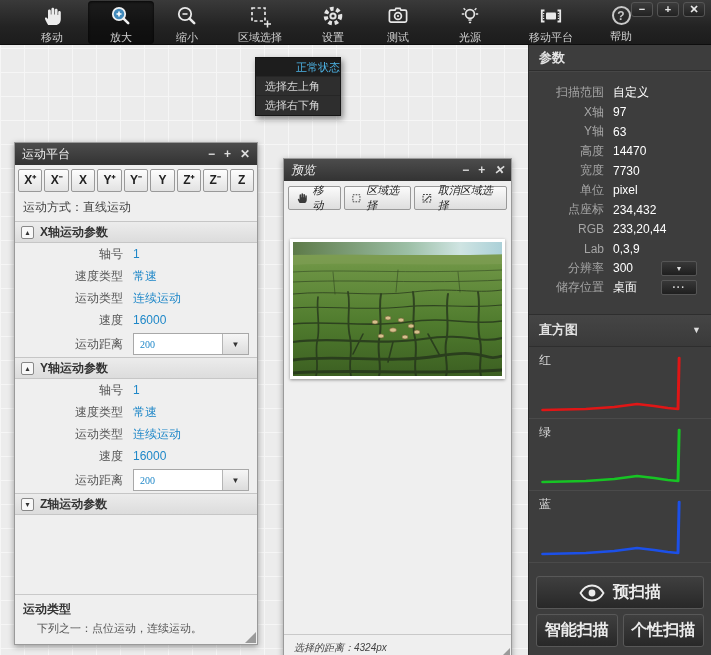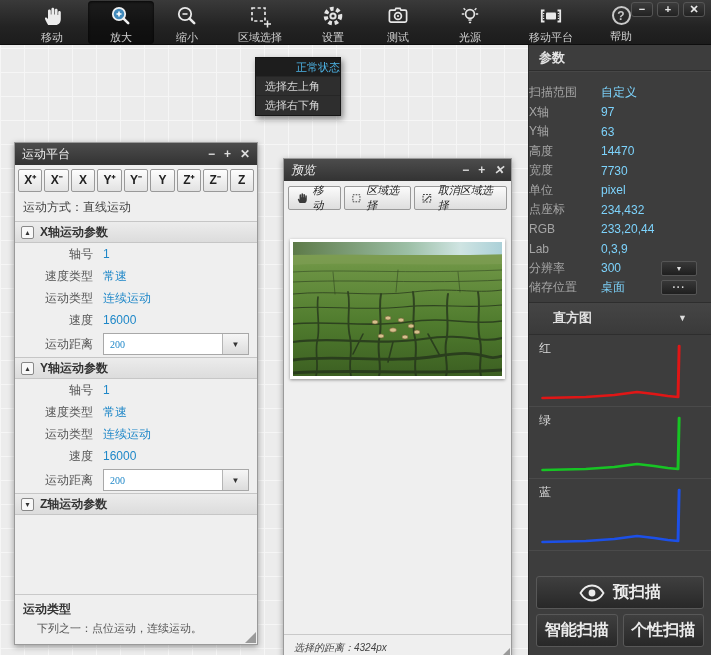--- a/index.html
+++ b/index.html
@@ -77,21 +77,21 @@
     height:22px; background:linear-gradient(#ececec,#dcdcdc);
     border-top:1px solid #c6c6c6; border-bottom:1px solid #c6c6c6;
     display:flex; align-items:center; padding:0 6px; gap:6px; flex:none; cursor:pointer;
   }
   .toggle-box {
     width:13px; height:13px; border:1px solid #888; border-radius:2px; background:#f8f8f8;
     font-size:8px; color:#333; display:flex; align-items:center; justify-content:center;
   }
   .sec-title { font-size:12px; font-weight:bold; color:#333; }
 
-  .prow { display:flex; align-items:center; height:22px; flex:none; padding-right:8px; }
+  .prow { display:flex; align-items:center; height:22px; flex:none; padding-right:8px;padding-left:30px; }
   .prow .lbl { width:88px; text-align:right; font-size:12px; color:#555; padding-right:10px; flex:none; }
   .prow .val { font-size:12px; color:#1e87c8; }
   .drop {
     flex:1; height:22px; background:#fff; border:1px solid #a8a8a8;
     display:flex; align-items:center; cursor:pointer;
   }
   .drop .dval { flex:1; padding-left:6px; font-size:10px; color:#1e87c8;font-family:Liberation Serif, serif; }
   .drop .darr {
     width:26px; height:100%; background:linear-gradient(#f6f6f6,#dcdcdc);
     border-left:1px solid #b5b5b5; color:#333; font-size:8px;
@@ -126,33 +126,33 @@
   .right-panel {
     position:absolute; left:528px; top:45px; width:183px; height:610px;
     background:#3d3d3d; border-left:1px solid #2a2a2a;
     display:flex; flex-direction:column; z-index:20;
   }
   .rp-header {
     height:26px; line-height:26px; padding:0 10px; color:#e4e4e4; font-size:13px;
     font-weight:bold; border-bottom:1px solid #2e2e2e; box-shadow:0 1px 0 #474747; flex:none;
   }
   .drow { display:flex; align-items:center; height:19.5px; flex:none; position:relative; }
-  .drow .lbl { width:72px; text-align:left; padding-right:9px; font-size:12px; color:#a5a5a5; flex:none; }
-  .drow .val { font-size:12px; color:#7dd3fc; }
+  .drow .lbl { width:84px; text-align:right; padding-right:9px; font-size:12px; color:#a5a5a5; flex:none; }
+  .drow .val { font-size:12px; color:#ffffff; }
   .mini-btn {
     position:absolute; right:14px; top:2px; width:36px; height:15px;
     background:linear-gradient(#383838,#1f1f1f); border:1px solid #555; border-radius:2px;
     color:#ddd; font-size:7px; display:flex; align-items:center; justify-content:center; cursor:pointer;
   }
   .mini-btn.dots { font-size:10px; font-weight:bold; letter-spacing:1px; }
   .hist-bar {
     height:33px; background:linear-gradient(#454545,#3a3a3a);
     border-top:1px solid #2e2e2e; border-bottom:1px solid #2e2e2e;
-    display:flex; align-items:center; padding:0 24px; color:#e0e0e0;
-    font-size:13px; font-weight:bold; flex:none; margin-top:4px; cursor:pointer;
+    display:flex; align-items:center; padding:0 10px; color:#e0e0e0;
+    font-size:13px; font-weight:bold; flex:none; margin-top:16px; cursor:pointer;
   }
   .hist-bar .tgl { margin-left:auto; font-size:9px; color:#ddd; }
   .hist-block { height:72px; border-bottom:1px solid #4a4a4a; position:relative; flex:none; }
   .hist-label { position:absolute; left:10px; top:5px; font-size:12px; color:#d8d8d8; }
   .hist-svg { position:absolute; left:0; bottom:2px; width:100%; height:64px; }
   .scan-area { padding:0 7px 8px; flex:none; }
   .scan-btn {
     width:100%; height:33px; background:linear-gradient(#3f3f3f,#282828);
     border:1px solid #585858; border-radius:3px; color:#ececec; font-size:16px;
     font-weight:bold; cursor:pointer; display:flex; align-items:center; justify-content:center;

